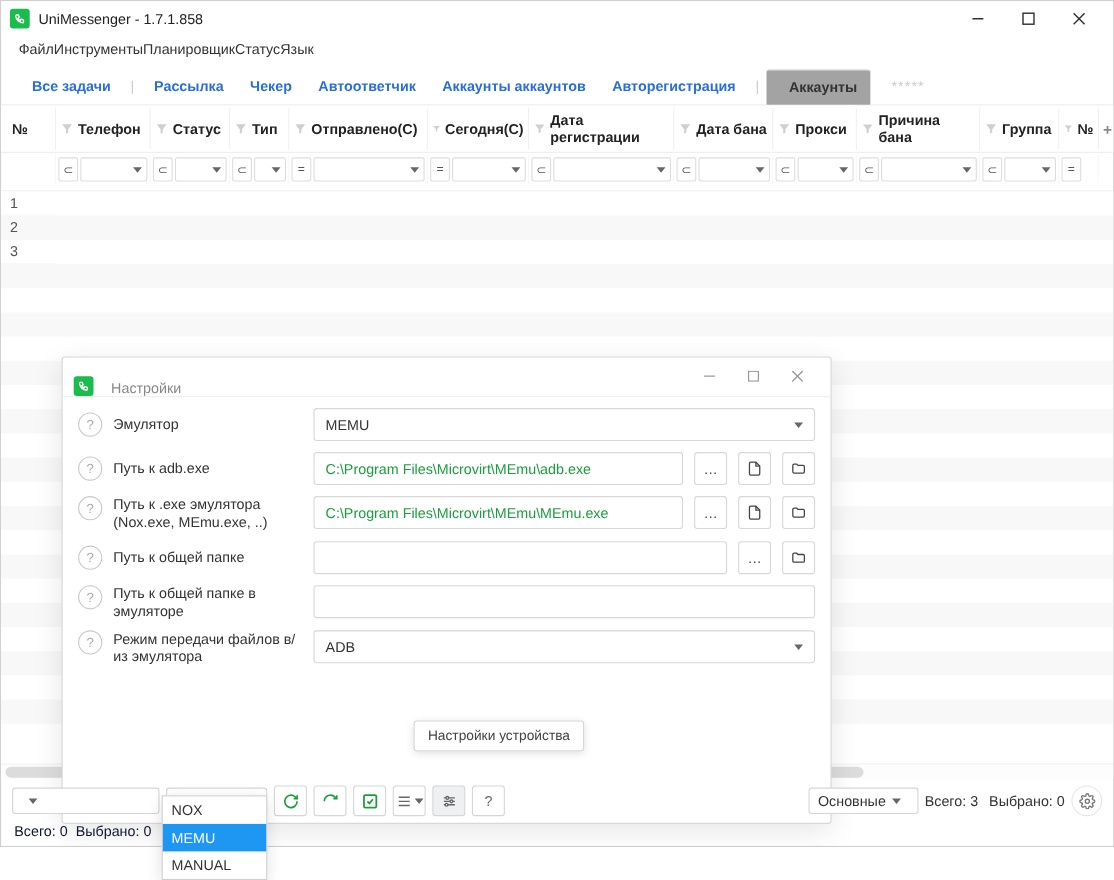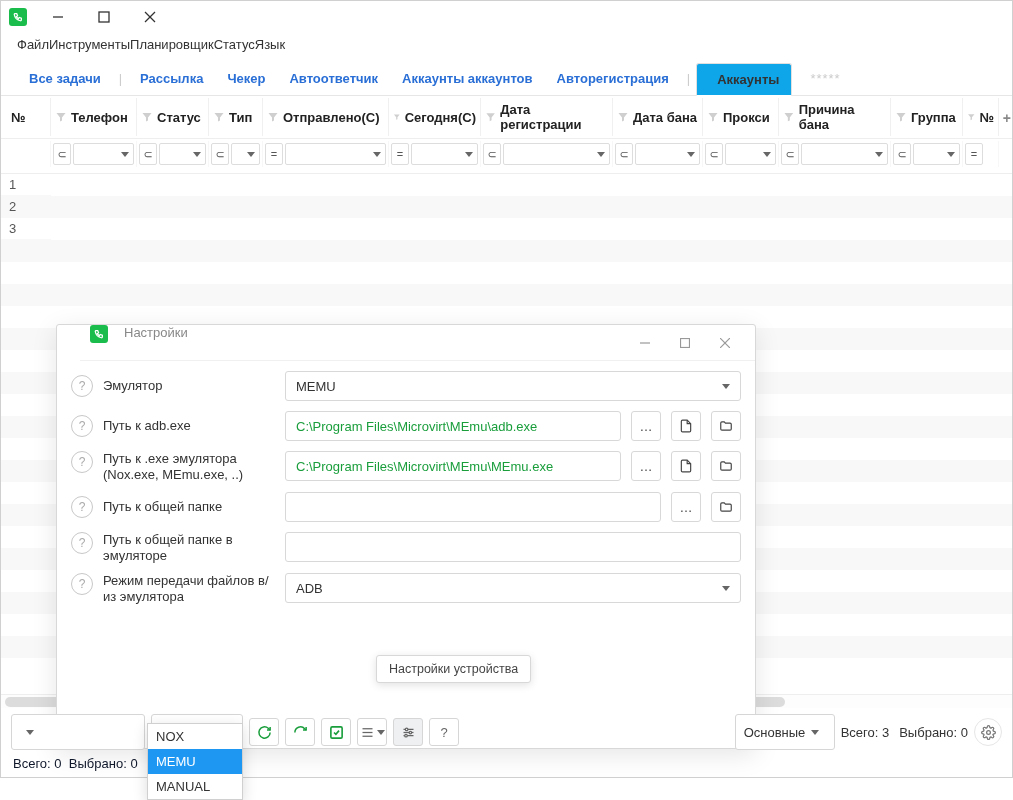--- a/index.html
+++ b/index.html
@@ -7,51 +7,51 @@
   .window { width:1013px; border:1px solid #d0d0d0; background:#fff; display:flex; flex-direction:column; }
   .titlebar { display:flex; align-items:center; height:32px; padding:0 8px; }
   .app-icon { width:18px; height:18px; background:#1abc4b; border-radius:3px; display:flex; align-items:center; justify-content:center; color:#fff; font-size:11px; margin-right:8px; }
   .titlebar .title { flex:1; font-size:13px; color:#222; }
   .winbtns { display:flex; gap:0; }
   .winbtn { width:46px; height:32px; display:flex; align-items:center; justify-content:center; color:#333; }
   .menubar { display:flex; padding:4px 16px 10px; }
   .menubar span { color:#333; font-size:13px; }
   .tabs { display:flex; align-items:center; padding:0 16px; border-bottom:1px solid #e6e6e6; height:34px; gap:0; }
   .tab { padding:0 12px; height:33px; display:flex; align-items:center; color:#2a6fd6; font-size:13px;font-weight:bold; }
-  .tab.active { color:#333; border:1px solid #e0e0e0; border-bottom:1px solid #fff; border-radius:3px 3px 0 0; background:#0ea5e9; position:relative; top:1px;padding-left:20px; }
+  .tab.active { color:#333; border:1px solid #e0e0e0; border-bottom:1px solid #fff; border-radius:3px 3px 0 0; background:#a3a3a3; position:relative; top:1px;padding-left:20px; }
   .sep { color:#ccc; padding:0 6px; }
   .stars { color:#ccc; padding-left:18px; letter-spacing:1px; }
   .gridheader { display:flex; padding:2px 6px; border-bottom:1px solid #eee; background:#fff; align-items:stretch; }
   .colhead { display:flex; align-items:center; gap:4px; padding:4px; border-right:1px solid #f0f0f0; font-weight:700; color:#222; font-size:13px; }
   .funnel { width:12px; height:12px; color:#bfbfbf; }
   .filterrow { display:flex; padding:2px 6px 6px; border-bottom:1px solid #eee; }
   .fcell { display:flex; align-items:center; padding:2px; border-right:1px solid #f7f7f7; gap:2px; }
   .fop { width:18px; height:22px; border:1px solid #ddd; border-radius:2px; display:flex; align-items:center; justify-content:center; font-size:11px; color:#555; background:#fff; }
   .fdd { flex:1; height:22px; border:1px solid #ddd; border-radius:2px; display:flex; align-items:center; justify-content:flex-end; padding:0 4px; background:#fff; min-width:20px; }
   .caret { width:0; height:0; border-left:4px solid transparent; border-right:4px solid transparent; border-top:5px solid #666; }
   .gridbody { position:relative; height:520px; background:#fff; }
   .gridrow { height:22px; display:flex; align-items:center; padding-left:8px; color:#555; border-bottom:1px solid #f8f8f8; width:50px; }
   .stripe { height:22px; }
   .stripe:nth-child(even){ background:#f8f8f8; }
   .hscroll { height:14px; background:#fdfdfd; border-top:1px solid #eee; display:flex; align-items:center; }
   .hscroll .thumb { height:10px; background:#dcdcdc; border-radius:5px; margin-left:4px; width:780px; }
   .statusarea { padding:6px 10px 4px; position:relative; }
   .statusrow1 { display:flex; align-items:center; gap:6px; }
-  .dd { height:36px; border:1px solid #d6d6d6; border-radius:3px; display:flex; align-items:center; padding:0 8px; background:#fff; gap:6px; }
+  .dd { height:24px; border:1px solid #d6d6d6; border-radius:3px; display:flex; align-items:center; padding:0 8px; background:#fff; gap:6px; }
   .ddw1 { width:134px; } .ddw2 { width:92px; }
   .iconbtn { width:30px; height:28px; border:1px solid #d6d6d6; border-radius:3px; display:flex; align-items:center; justify-content:center; background:#fff; color:#1a9e3c; }
   .iconbtn.gray { color:#666; }
   .iconbtn.active { background:#eef0f2; }
   .statusrow1 .spacer { flex:1; }
   .summary { display:flex; align-items:center; gap:10px; color:#333; font-size:13px; }
   .cog { width:28px; height:28px; border:1px solid #e6e6e6; border-radius:14px; display:flex; align-items:center; justify-content:center; color:#777; }
   .statusrow2 { padding:6px 2px 2px; color:#0f172a; font-size:13px; }
   
   .modal { position:absolute; left:55px; top:150px; width:700px; height:425px; background:#fff; border:1px solid #d8d8d8; border-radius:3px; box-shadow:0 6px 26px rgba(0,0,0,0.10); display:flex; flex-direction:column; }
-  .mtitle { height:36px; display:flex; align-items:flex-start; padding:0 10px; border-bottom:1px solid #f0f0f0;margin-left:23px; }
+  .mtitle { height:36px; display:flex; align-items:flex-end; padding:0 10px; border-bottom:1px solid #f0f0f0; }
   .mtitle .t { color:#888; font-size:13px; margin-left:8px; flex:1; }
   .mwin { width:40px; height:36px; display:flex; align-items:center; justify-content:center; color:#888; }
   .mbody { padding:10px 14px; display:flex; flex-direction:column; gap:10px; }
   .mrow { display:flex; align-items:center; gap:10px; }
   .help { width:22px; height:22px; border:1.5px solid #c8c8c8; border-radius:11px; display:flex; align-items:center; justify-content:center; color:#aaa; font-size:12px; flex-shrink:0; }
   .mlabel { width:172px; color:#333; font-size:13px; line-height:1.2; }
   .mselect { flex:1; height:30px; border:1px solid #d8d8d8; border-radius:3px; display:flex; align-items:center; padding:0 10px; background:#fff; justify-content:space-between; }
   .minput { height:30px; border:1px solid #d8d8d8; border-radius:3px; display:flex; align-items:center; padding:0 10px; background:#fff; color:#1a9e3c; font-size:13px; }
   .minput.blank { color:#333; }
   .mbtn { width:30px; height:30px; border:1px solid #d8d8d8; border-radius:3px; display:flex; align-items:center; justify-content:center; background:#fff; color:#444; }
@@ -68,20 +68,21 @@
 <body>
 
 <div class="window">
 
   <div class="titlebar">
     <div class="app-icon">
       <svg width="10" height="10" viewBox="0 0 24 24" fill="none" stroke="#fff" stroke-width="3">
           <path d="M5 4h4l2 5-3 2a12 12 0 0 0 5 5l2-3 5 2v4a2 2 0 0 1-2 2A18 18 0 0 1 3 6a2 2 0 0 1 2-2z"></path>
         </svg>
     </div>
+    <div class="title">UniMessenger - 1.7.1.858</div>
     <div class="winbtns">
       <div class="winbtn">
           <svg width="12" height="12">
             <line x1="1" y1="6" x2="11" y2="6" stroke="#333" stroke-width="1.3"></line>
           </svg>
         </div>
       <div class="winbtn">
           <svg width="12" height="12">
             <rect x="1" y="1" width="10" height="10" fill="none" stroke="#333" stroke-width="1.3"></rect>
           </svg>

